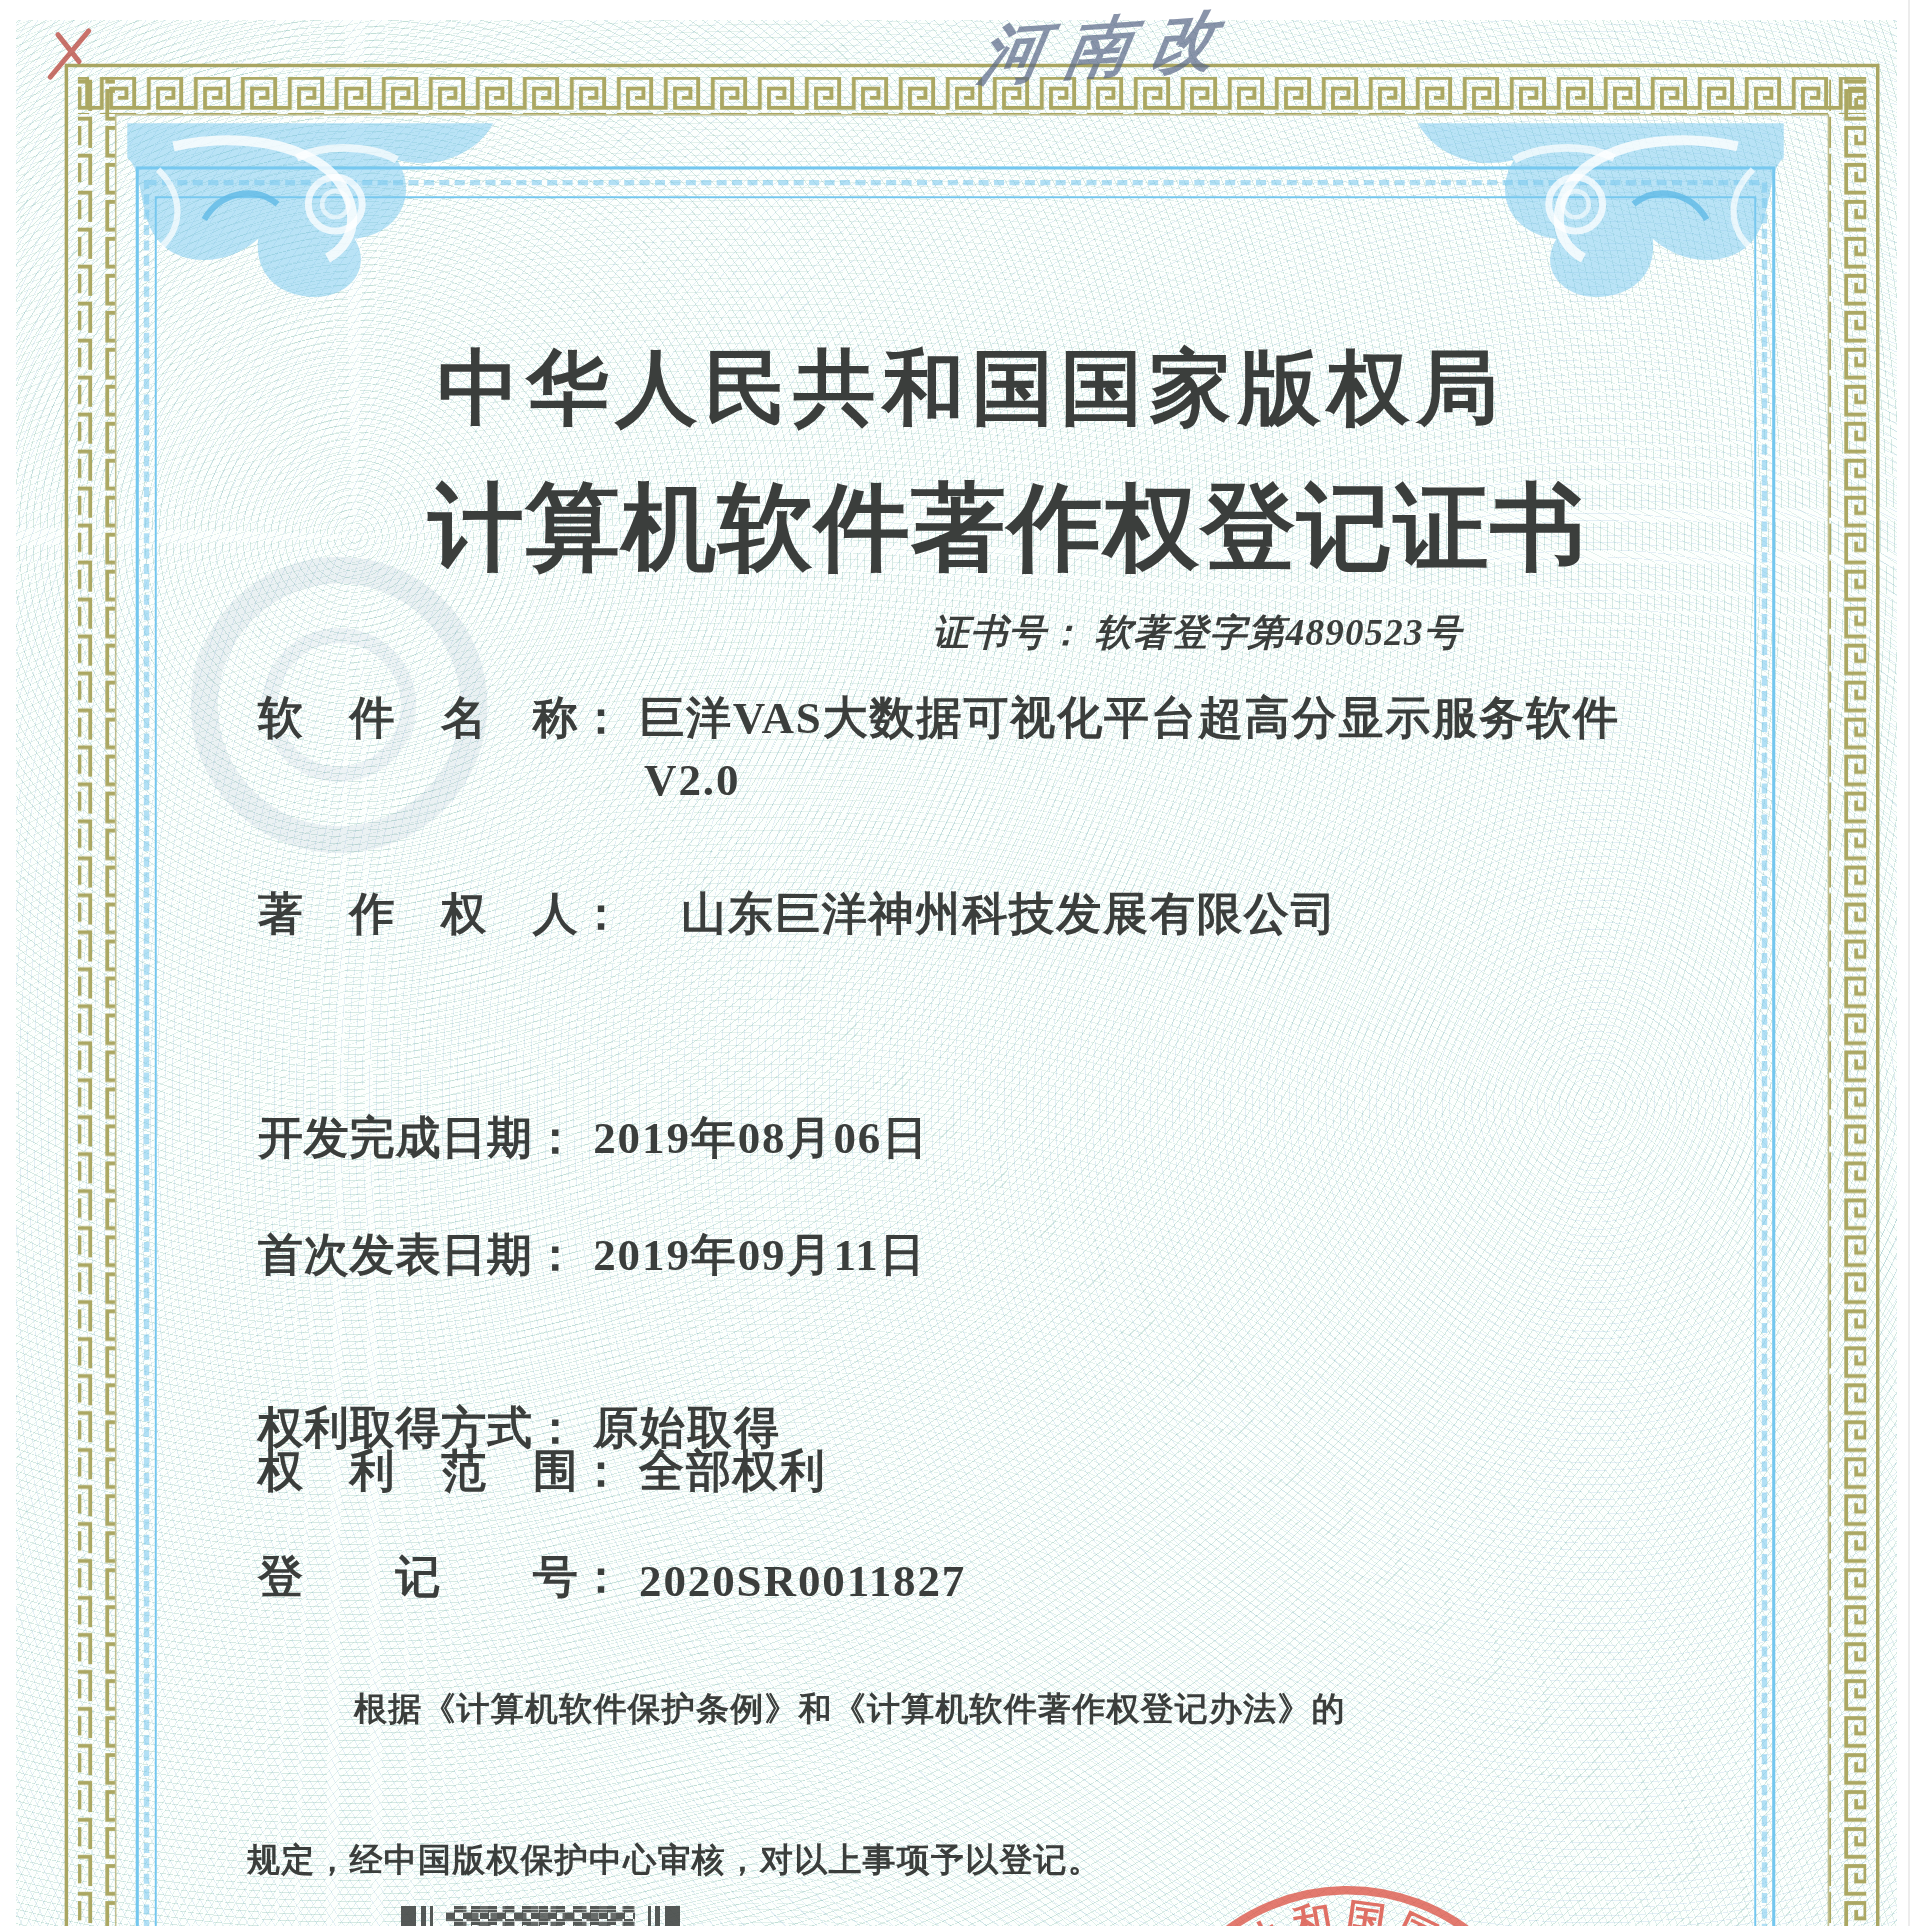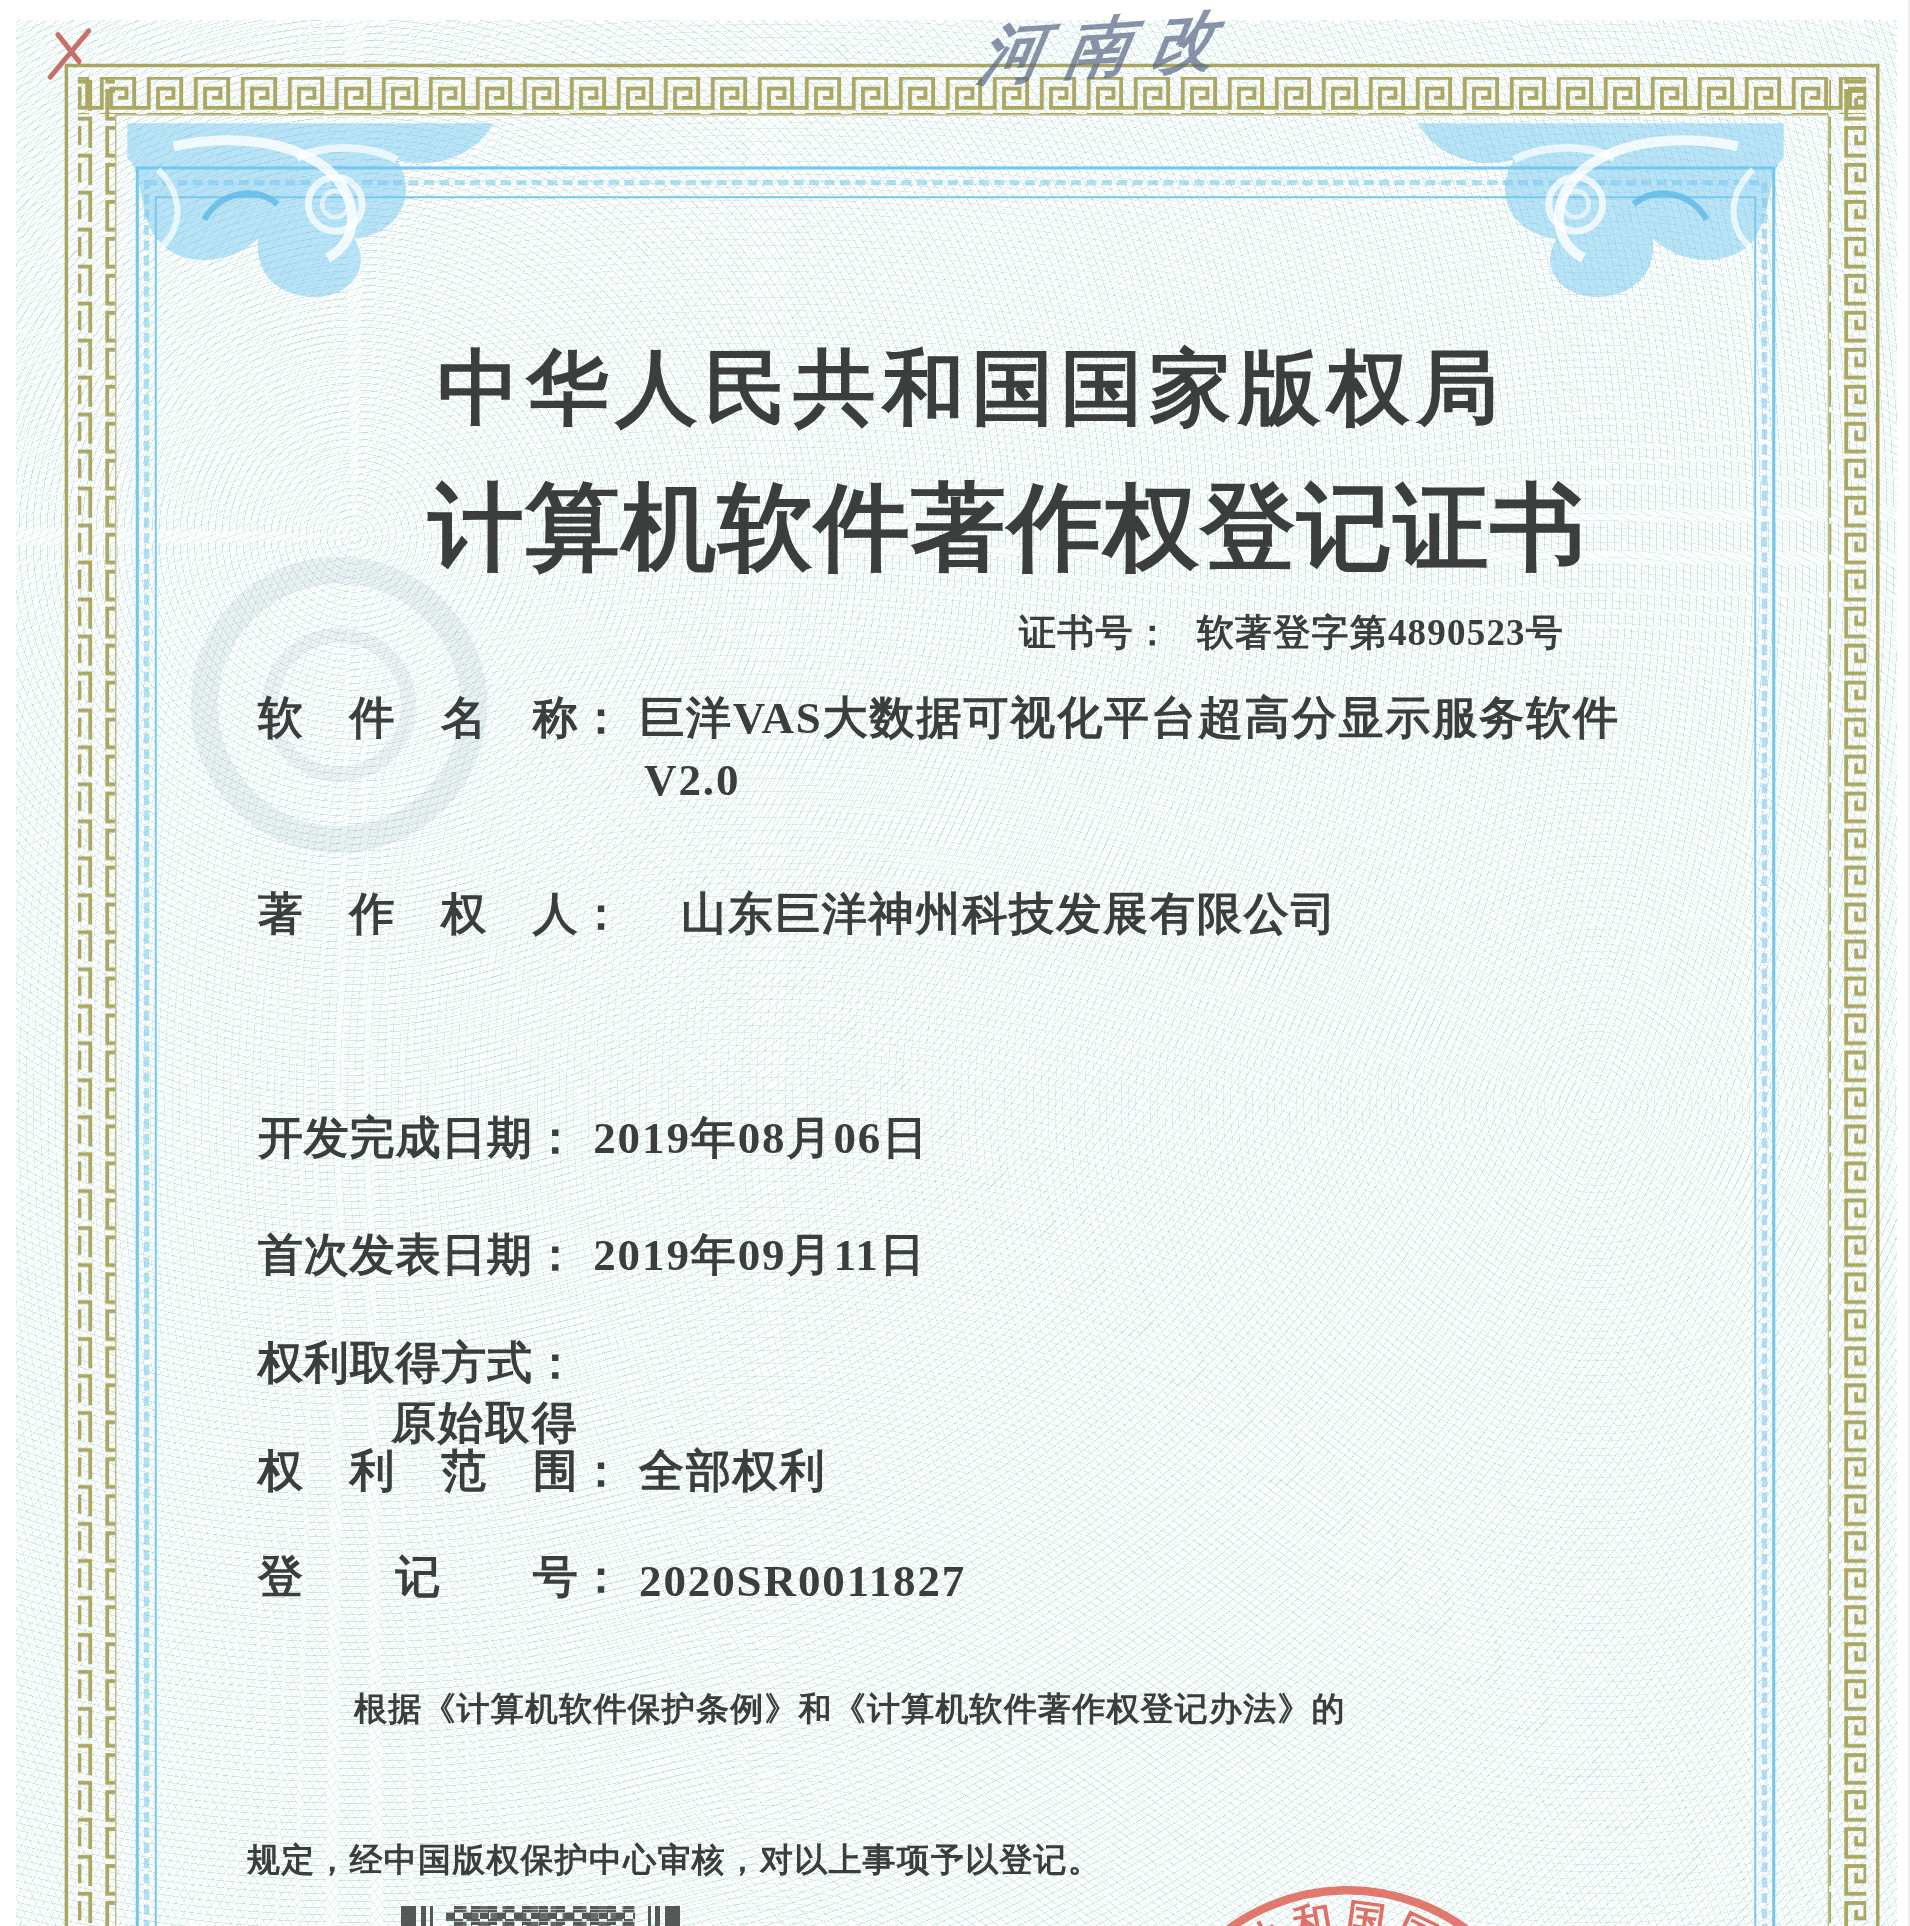--- a/index.html
+++ b/index.html
@@ -10,22 +10,22 @@
     background:
       repeating-radial-gradient(circle at 18% 20%, rgba(60,148,126,0) 0 6.2px, rgba(60,148,126,.20) 6.2px 7px),
       repeating-radial-gradient(circle at 84% 42%, rgba(88,144,205,.15) 0 0.8px, rgba(88,144,205,0) 0.8px 7.3px),
       repeating-radial-gradient(circle at 40% 86%, rgba(60,148,126,.13) 0 0.8px, rgba(60,148,126,0) 0.8px 6.5px),
       #fcfffd;}
   .abs{position:absolute;}
   .cjk{color:#3b3e3c;font-weight:bold;}
   .centered{left:66px;width:1811px;text-align:center;}
   .issuer{top:334px;font-size:82px;letter-spacing:7px;}
   .doc-title{top:465px;font-size:95px;letter-spacing:1.5px;padding-left:36px;}
-  .cert-row{top:608px;left:932px;width:632px;display:flex;justify-content:flex-end;
-            align-items:baseline;gap:25px;font-size:37px;letter-spacing:1.2px;}
+  .cert-row{top:608px;left:932px;width:632px;display:flex;
+            align-items:baseline;gap:10px;font-size:37px;letter-spacing:1.2px;font-style:italic;}
   .field-row{left:258px;display:flex;align-items:flex-end;}
   .field-label{font-size:45px;letter-spacing:0.8px;white-space:pre;}
   .field-value{font-size:45px;letter-spacing:1.9px;margin-left:14.6px;white-space:pre;}
   .value-line2{left:644px;font-size:45px;letter-spacing:1.9px;}
   .statement{font-size:33px;letter-spacing:1.2px;}
   .handwriting{left:980px;top:3.1px;font-size:65px;font-style:italic;font-weight:600;
                color:rgba(88,102,134,.70);letter-spacing:21px;
                transform:rotate(-4deg) skewX(-14deg);}
   
   .barcode{left:401px;top:1906px;width:279px;height:101px;display:flex;opacity:.92;}
@@ -125,21 +125,21 @@
   <div class="abs cjk field-row" style="top:1108px;">
     <span class="field-label">开发完成日期：</span>
     <span class="field-value">2019年08月06日</span>
   </div>
 
   <div class="abs cjk field-row" style="top:1225px;">
     <span class="field-label">首次发表日期：</span>
     <span class="field-value">2019年09月11日</span>
   </div>
 
-  <div class="abs cjk field-row" style="top:1333px;flex-direction:column;">
+  <div class="abs cjk field-row" style="top:1398px;">
     <span class="field-label">权利取得方式：</span>
     <span class="field-value">原始取得</span>
   </div>
 
   <div class="abs cjk field-row" style="top:1441px;">
     <span class="field-label">权　利　范　围：</span>
     <span class="field-value">全部权利</span>
   </div>
 
   <div class="abs cjk field-row" style="top:1547px;">

